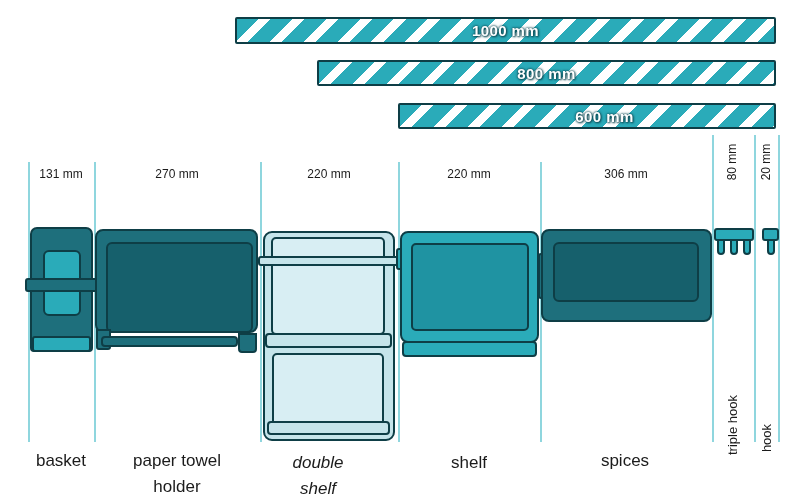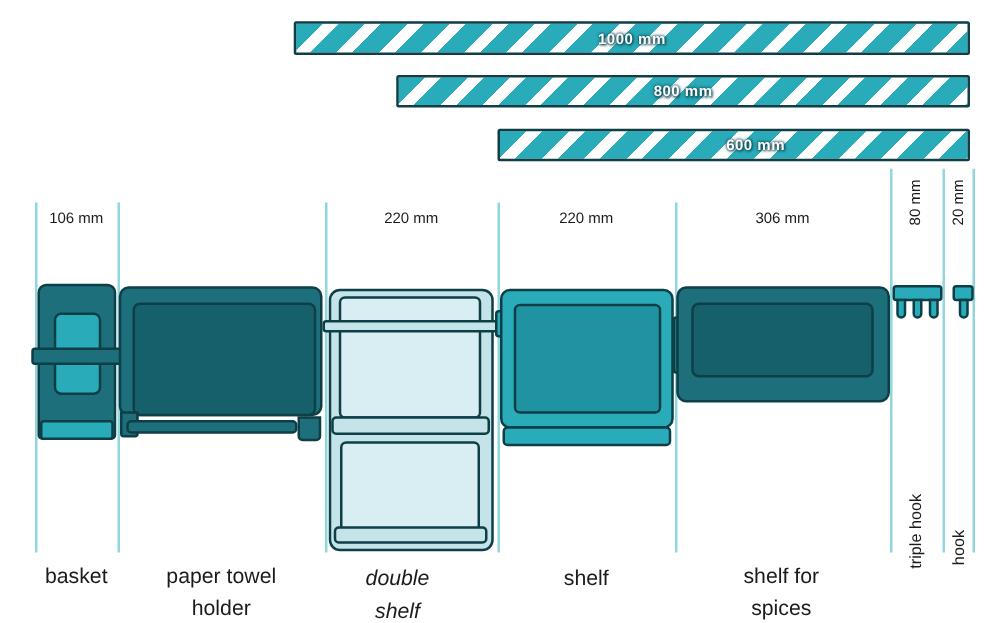--- a/index.html
+++ b/index.html
@@ -3,21 +3,21 @@
 <meta charset="utf-8">
 <style>
   * { margin:0; padding:0; box-sizing:border-box; }
   html,body { background:#ffffff; font-family:"Liberation Sans", sans-serif; }
   .canvas { position:relative; width:800px; height:498px; background:#fff; overflow:hidden; }
 
   
   .rail { position:absolute; border:2px solid var(--outline); border-radius:2px;
           background:repeating-linear-gradient(135deg, var(--teal) 0px, var(--teal) 15px, #ffffff 15px, #ffffff 24px);
           display:flex; align-items:center; justify-content:center; }
-  .rail-label { color:#ffffff; font-size:12px; font-weight:bold; letter-spacing:.4px;
+  .rail-label { color:#ffffff; font-size:15px; font-weight:bold; letter-spacing:.4px;
                 text-shadow:0 0 3px rgba(14,75,85,.95), 0 0 2px rgba(14,75,85,.95), 1px 1px 2px rgba(14,75,85,.9); }
   .rail-1000 { left:235px; top:17px;  width:541px; height:27px; }
   .rail-800  { left:317px; top:60px;  width:459px; height:26px; }
   .rail-600  { left:398px; top:103px; width:378px; height:26px;padding-left:35px; }
 
   
   .dim { position:absolute; top:167px; font-size:12px; color:var(--text); text-align:center; }
   .dim-basket { left:28px;  width:66px; }
   .dim-ptw    { left:94px;  width:166px; }
   .dim-dshelf { left:260px; width:138px; }
@@ -108,21 +108,22 @@
 
   <div class="gl gl-a gl1"></div>
   <div class="gl gl-a gl2"></div>
   <div class="gl gl-a gl3"></div>
   <div class="gl gl-a gl4"></div>
   <div class="gl gl-a gl5"></div>
   <div class="gl gl-b gl6"></div>
   <div class="gl gl-b gl7"></div>
   <div class="gl gl-b gl8"></div>
 
-  <div class="dim dim-basket">106 mm</div>
+  <div class="dim dim-basket">131 mm</div>
+  <div class="dim dim-ptw">270 mm</div>
   <div class="dim dim-dshelf">220 mm</div>
   <div class="dim dim-shelf">220 mm</div>
   <div class="dim dim-spices">306 mm</div>
   <div class="dim-rot dim-triple">80 mm</div>
   <div class="dim-rot dim-hook">20 mm</div>
 
   <div class="g basket">
     <div class="part basket-body"></div>
     <div class="part basket-inner"></div>
     <div class="part basket-bar"></div>
@@ -179,19 +180,18 @@
     <div>holder</div>
   </div>
   <div class="cap cap-dshelf">
     <div>double</div>
     <div>shelf</div>
   </div>
   <div class="cap cap-shelf">
     <div>shelf</div>
   </div>
   <div class="cap cap-spices">
-    <div>shelf for</div>
     <div>spices</div>
   </div>
   <div class="cap-rot cap-triple">triple hook</div>
   <div class="cap-rot cap-hook">hook</div>
 
 </div>
 
 </body></html>

